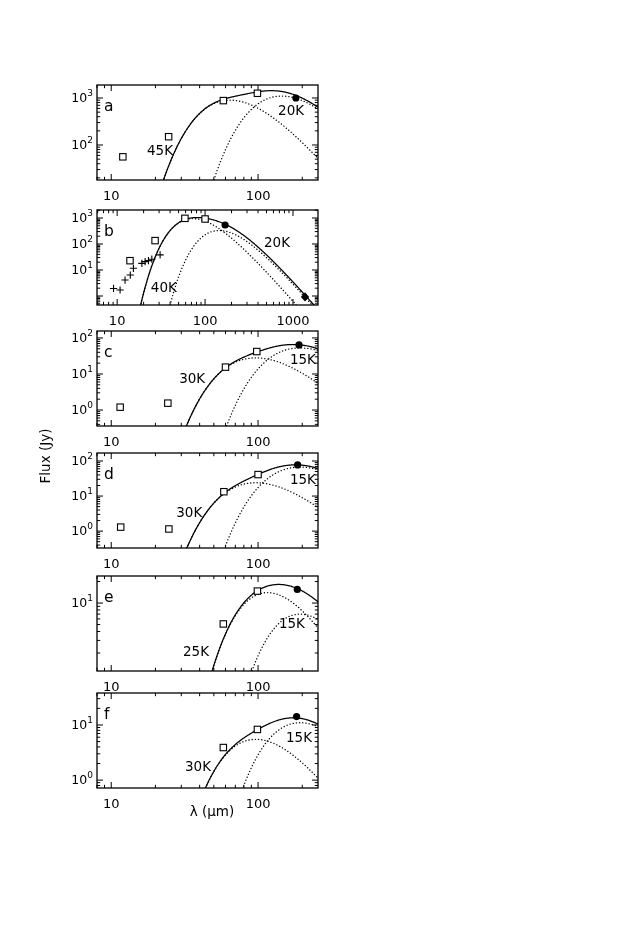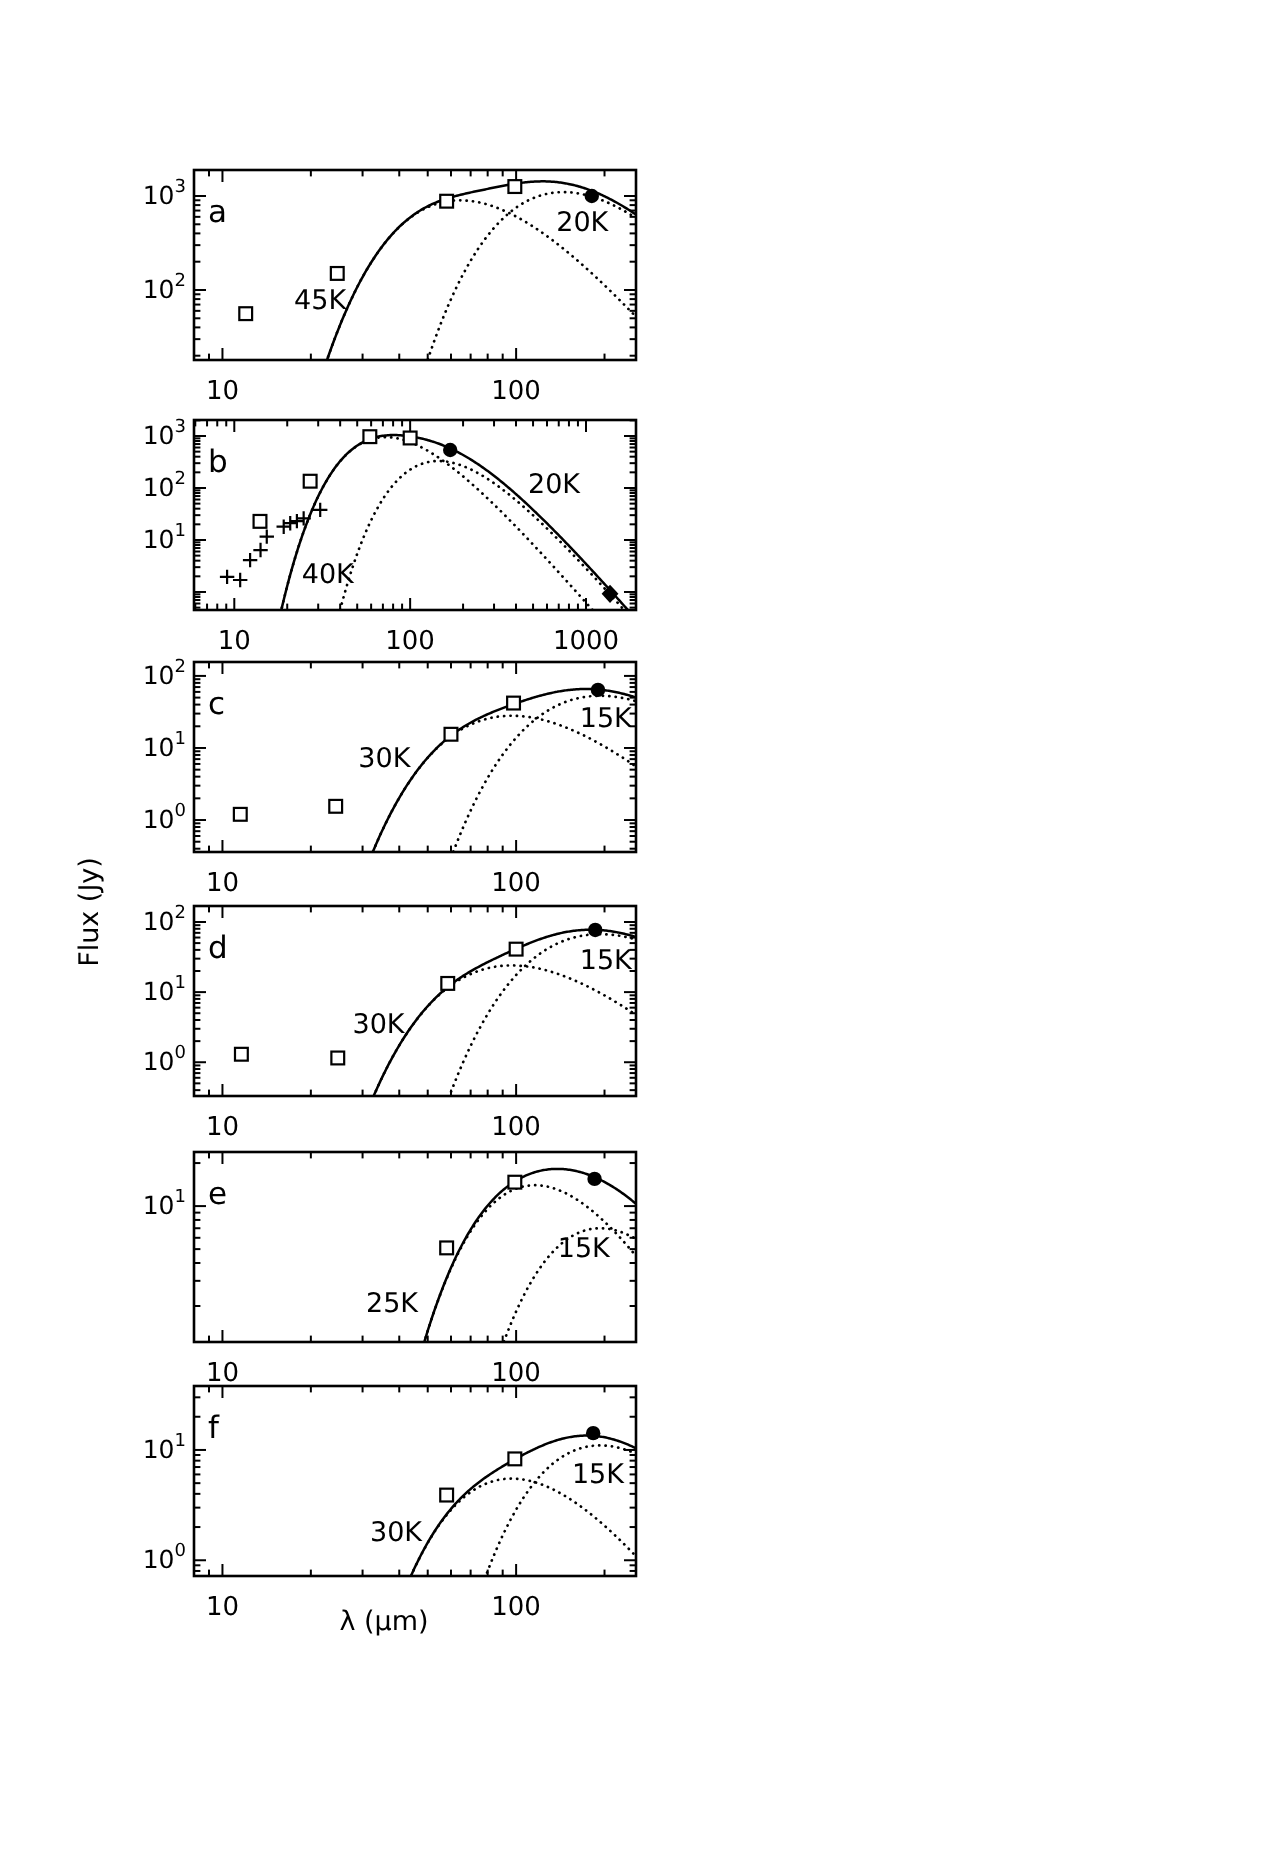--- a/index.html
+++ b/index.html
@@ -1,21 +1,21 @@
 <!DOCTYPE html>
 <html><head>
 <meta charset="utf-8">
 <style>
   html,body{margin:0;padding:0;background:#ffffff;}
   #page{position:relative;width:635px;height:926px;background:#ffffff;overflow:hidden;
         font-family:"DejaVu Sans","Liberation Sans",sans-serif;}
   #fig{position:absolute;left:0;top:0;}
   .axis-title{position:absolute;color:#000;font-size:13.5px;white-space:nowrap;}
   #ylabel{left:45px;top:456px;transform:translate(-50%,-50%) rotate(-90deg);}
-  #xlabel{left:192px;top:811px;transform:translate(-50%,-50%);}
+  #xlabel{left:212px;top:811px;transform:translate(-50%,-50%);}
 </style>
 </head>
 <body>
 
 <div id="page">
   <svg id="fig" width="635" height="926" viewBox="0 0 635 926">
       <g>
         <line x1="97" y1="180" x2="97" y2="176.8" stroke="#000000" stroke-width="1"></line>
         <line x1="97" y1="85" x2="97" y2="88.2" stroke="#000000" stroke-width="1"></line>
         <line x1="104.51068506375022" y1="180" x2="104.51068506375022" y2="176.8" stroke="#000000" stroke-width="1"></line>

